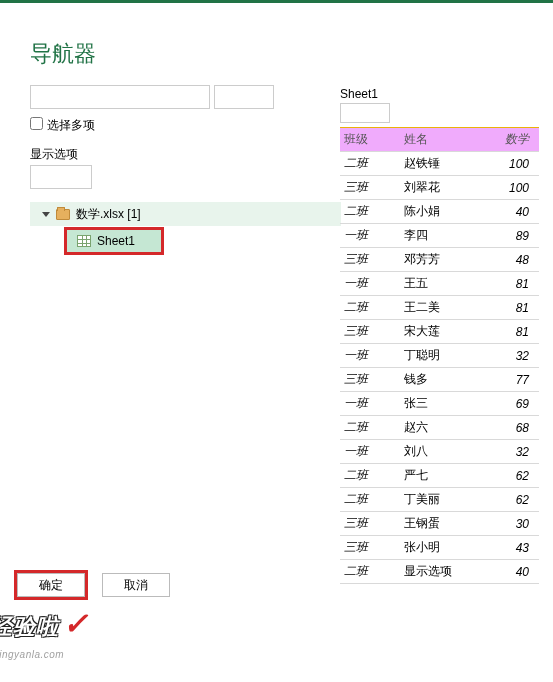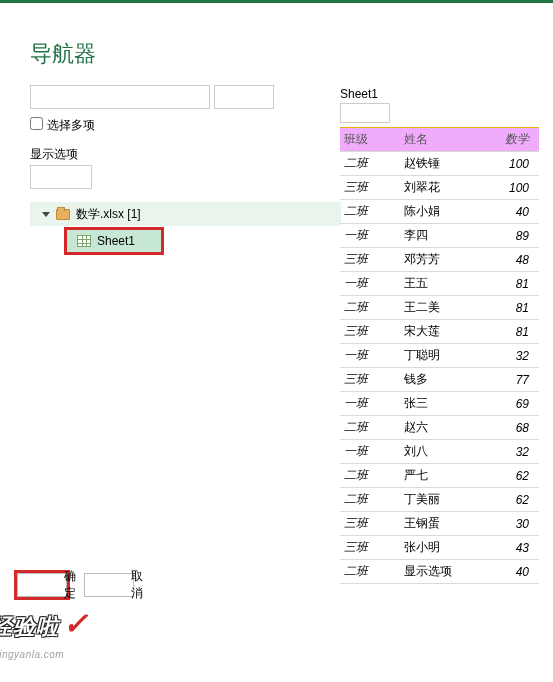--- a/index.html
+++ b/index.html
@@ -102,23 +102,23 @@
       background: #f0abfc;
     }
     .data-table td.num, .data-table th.num { text-align: right; font-style: italic; padding-right: 10px; margin-top: 40px;}
     .data-table td.cls { width: 60px; font-style: italic; }
     .data-table td.name { width: 70px; }
     .footer {
       position: absolute; bottom: 14px; left: 14px; right: 14px;
       display: flex; gap: 14px; align-items: center;
     }
     .btn {
-      width: 50px; height: 24px; border: 1px solid #bbb;
+      width: 68px; height: 24px; border: 1px solid #bbb;
       background: #fff; font-size: 12px;
-      display: flex; align-items: center;  padding-left: 46px;
+      display: flex; align-items: center; justify-content: center;
     }
     .ok-wrap { border: 3px solid #d4282a; }
     .watermark {
       position: absolute; right: 10px; bottom: 8px;
       font-size: 22px; font-weight: 900; font-style: italic;
       color: #fff;
       text-shadow: -1px -1px 0 #222, 1px -1px 0 #222, -1px 1px 0 #222, 1px 1px 0 #222;
       letter-spacing: 1px;
       display: flex; align-items: baseline;
     }

